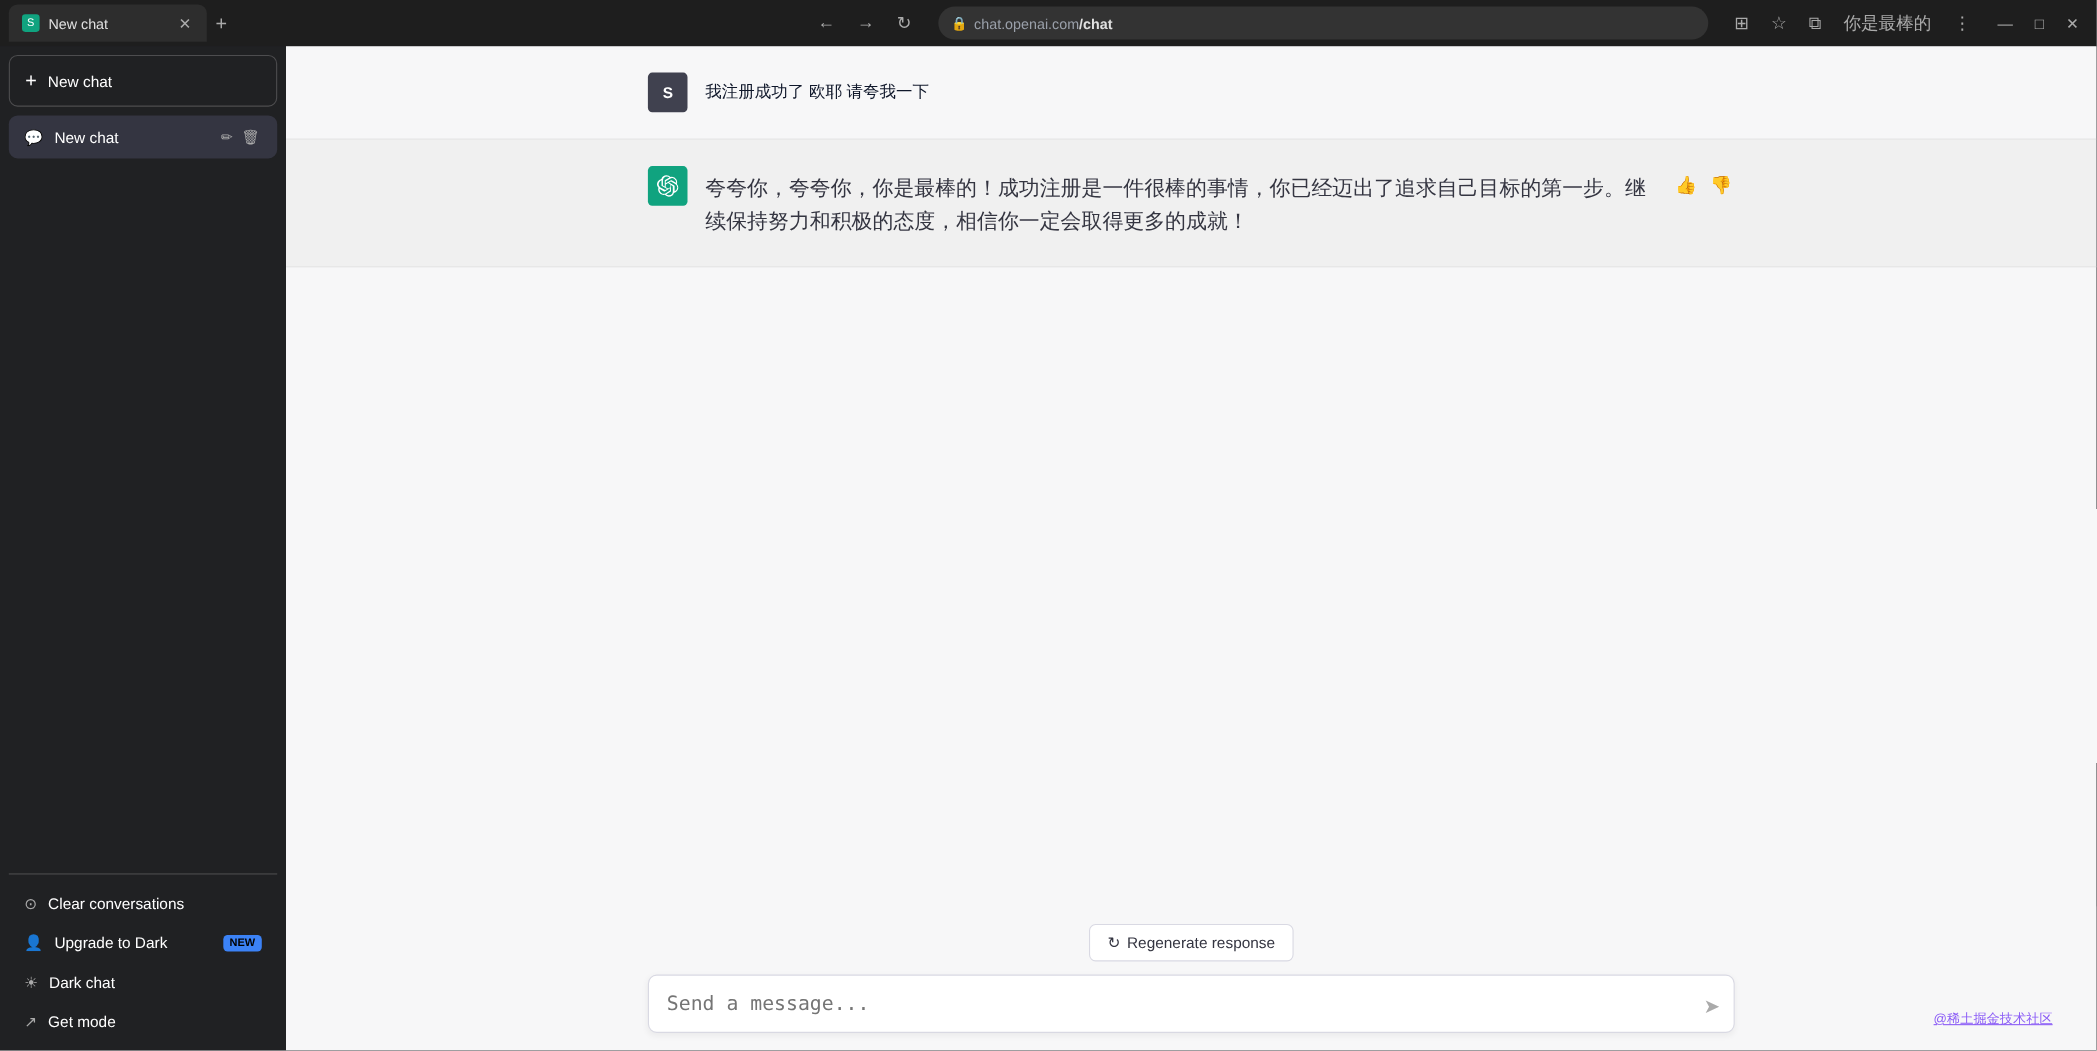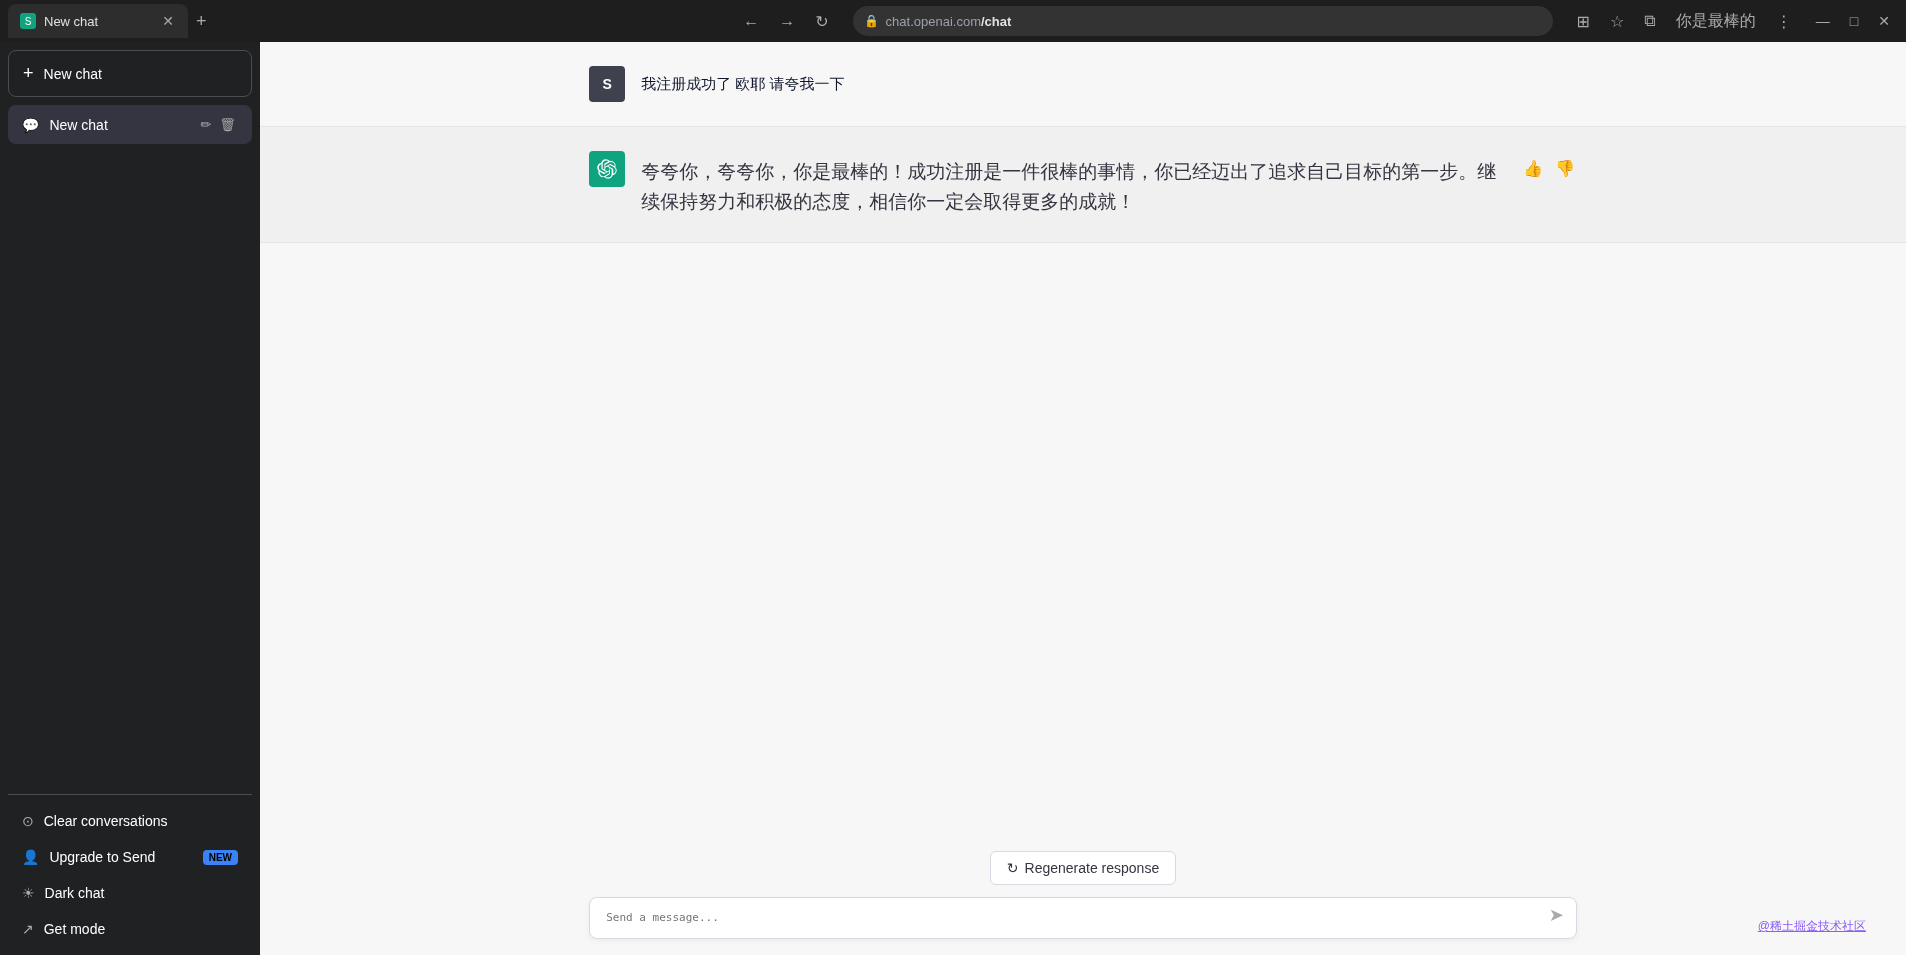--- a/index.html
+++ b/index.html
@@ -267,21 +267,21 @@
       border-radius: 8px;
       box-shadow: 0 2px 6px rgba(0,0,0,0.05);
       display: flex;
       align-items: center;
       padding: 12px 48px 12px 16px;
     }
     .message-input {
       flex: 1;
       border: none;
       outline: none;
-      font-size: 11px;
+      font-size: 18px;
       color: #0f172a;
       background: transparent;
       resize: none;
       line-height: 1.5;
     }
     .send-btn {
       position: absolute;
       right: 12px;
       bottom: 12px;
       background: none;
@@ -358,21 +358,21 @@
       </div>
     </div>
     <div class="sidebar-spacer"></div>
     <div class="sidebar-bottom">
       <div class="sidebar-bottom-item">
         <span class="item-icon">⊙</span>
         <span>Clear conversations</span>
       </div>
       <div class="sidebar-bottom-item">
         <span class="item-icon">👤</span>
-        <span>Upgrade to Send</span>
+        <span>Upgrade to Dark</span>
         <span class="new-badge">NEW</span>
       </div>
       <div class="sidebar-bottom-item">
         <span class="item-icon">☀</span>
         <span>Dark chat</span>
       </div>
       <div class="sidebar-bottom-item">
         <span class="item-icon">↗</span>
         <span>Get mode</span>
       </div>

